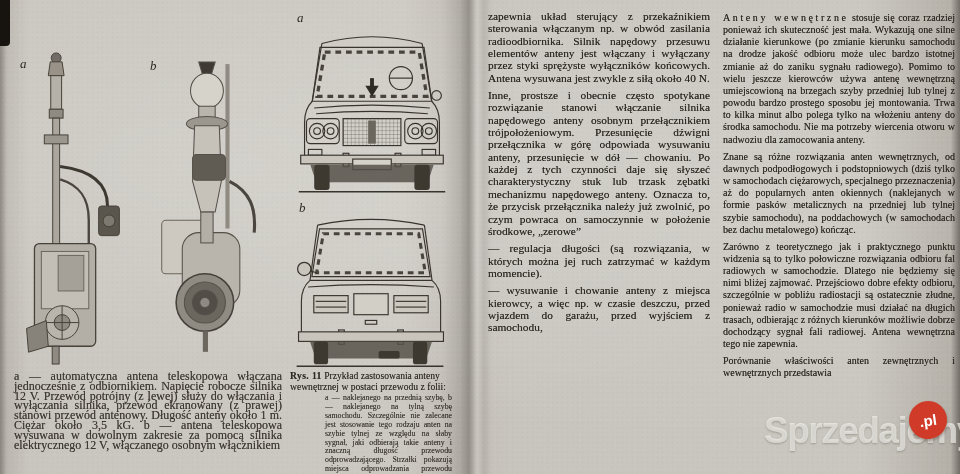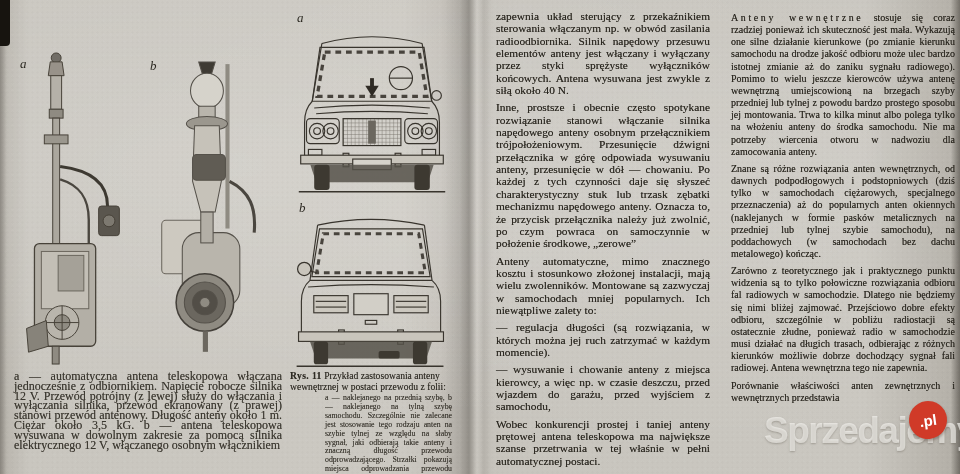--- a/index.html
+++ b/index.html
@@ -33,21 +33,21 @@
   .edge-left{position:absolute;left:0;top:0;width:7px;height:474px;
     background:linear-gradient(90deg,rgba(35,31,25,0.30),rgba(35,31,25,0));}
   .edge-right{position:absolute;right:0;top:0;width:9px;height:474px;
     background:linear-gradient(270deg,rgba(35,31,25,0.38),rgba(35,31,25,0));}
   .corner-mark{position:absolute;left:0;top:0;width:10px;height:46px;background:#17140f;
     border-radius:0 0 4px 0;}
 
   
   .col{position:absolute;color:#29261f;text-align:justify;
     text-shadow:0 0 0.5px rgba(45,40,32,0.65);}
-  .col p{margin:0 0 5px 12px;}
+  .col p{margin:0 0 5px 4px;}
   #col1{left:484px;top:10px;width:226px;font-size:11.4px;line-height:12.35px;}
   #col2{left:719px;top:12px;width:236px;font-size:10px;line-height:12.15px;}
   .spaced-heading{letter-spacing:2.6px;}
 
   .fig-label{position:absolute;font-style:italic;font-size:13px;color:#2c2922;
     font-family:"Liberation Serif",serif;}
 
   .caption{position:absolute;color:#2e2b24;text-shadow:0 0 0.5px rgba(45,40,32,0.55);}
   .caption .cap-title{font-size:11px;margin:0 0 3px 0;}
   .caption .cap-title b{letter-spacing:.4px;}
@@ -235,24 +235,22 @@
 </div>
 
 <div class="caption" id="rys11">
   <p class="cap-title"><b>Rys. 11</b> <span>Przykład zastosowania anteny wewnętrznej w postaci przewodu z folii:</span></p>
   <p class="cap-body">a — naklejanego na przednią szybę, b — naklejanego na tylną szybę samochodu. Szczególnie nie zalecane jest stosowanie tego rodzaju anten na szybie tylnej ze względu na słaby sygnał, jaki odbierają takie anteny i znaczną długość przewodu odprowadzającego. Strzałki pokazują miejsca odprowadzania przewodu antenowego do radioodbiornika</p>
 </div>
 
 <div class="col" id="col1">
   <p>zapewnia układ sterujący z przekaźnikiem sterowania włączanym np. w obwód zasilania radioodbiornika. Silnik napędowy przesuwu elementów anteny jest włączany i wyłączany przez styki sprężyste wyłączników końcowych. Antena wysuwana jest zwykle z siłą około 40 N.</p>
   <p>Inne, prostsze i obecnie często spotykane rozwiązanie stanowi włączanie silnika napędowego anteny osobnym przełącznikiem trójpołożeniowym. Przesunięcie dźwigni przełącznika w górę odpowiada wysuwaniu anteny, przesunięcie w dół — chowaniu. Po każdej z tych czynności daje się słyszeć charakterystyczny stuk lub trzask zębatki mechanizmu napędowego anteny. Oznacza to, że przycisk przełącznika należy już zwolnić, po czym powraca on samoczynnie w położenie środkowe, „zerowe”</p>
-  <p>Anteny automatyczne, mimo znacznego kosztu i stosunkowo złożonej instalacji, mają wielu zwolenników. Montowane są zazwyczaj w samochodach mniej popularnych. Ich niewątpliwe zalety to:</p>
   <p>— regulacja długości (są rozwiązania, w których można jej ruch zatrzymać w każdym momencie).</p>
   <p>— wysuwanie i chowanie anteny z miejsca kierowcy, a więc np. w czasie deszczu, przed wjazdem do garażu, przed wyjściem z samochodu,</p>
-  <p>Wobec konkurencji prostej i taniej anteny prętowej antena teleskopowa ma największe szanse przetrwania w tej właśnie w pełni automatycznej postaci.</p>
 </div>
 
 <div class="col" id="col2">
   <p><span class="spaced-heading">Anteny wewnętrzne</span> <span>stosuje się coraz rzadziej ponieważ ich skuteczność jest mała. Wykazują one silne działanie kierunkowe (po zmianie kierunku samochodu na drodze jakość odbioru może ulec bardzo istotnej zmianie aż do zaniku sygnału radiowego). Pomimo to wielu jeszcze kierowców używa antenę wewnętrzną umiejscowioną na brzegach szyby przedniej lub tylnej z powodu bardzo prostego sposobu jej montowania. Trwa to kilka minut albo polega tylko na włożeniu anteny do środka samochodu. Nie ma potrzeby wiercenia otworu w nadwoziu dla zamocowania anteny.</span></p>
   <p>Znane są różne rozwiązania anten wewnętrznych, od dawnych podpodłogowych i podstopniowych (dziś tylko w samochodach ciężarowych, specjalnego przeznaczenia) aż do popularnych anten okiennych (naklejanych w formie pasków metalicznych na przedniej lub tylnej szybie samochodu), na poddachowych (w samochodach bez dachu metalowego) kończąc.</p>
   <p>Zarówno z teoretycznego jak i praktycznego punktu widzenia są to tylko połowiczne rozwiązania odbioru fal radiowych w samochodzie. Dlatego nie będziemy się nimi bliżej zajmować. Przejściowo dobre efekty odbioru, szczególnie w pobliżu radiostacji są ostatecznie złudne, ponieważ radio w samochodzie musi działać na długich trasach, odbierając z różnych kierunków możliwie dobrze dochodzący sygnał fali radiowej. Antena wewnętrzna tego nie zapewnia.</p>
   <p>Porównanie właściwości anten zewnętrznych i wewnętrznych przedstawia</p>
 </div>
 
 <div class="watermark">

